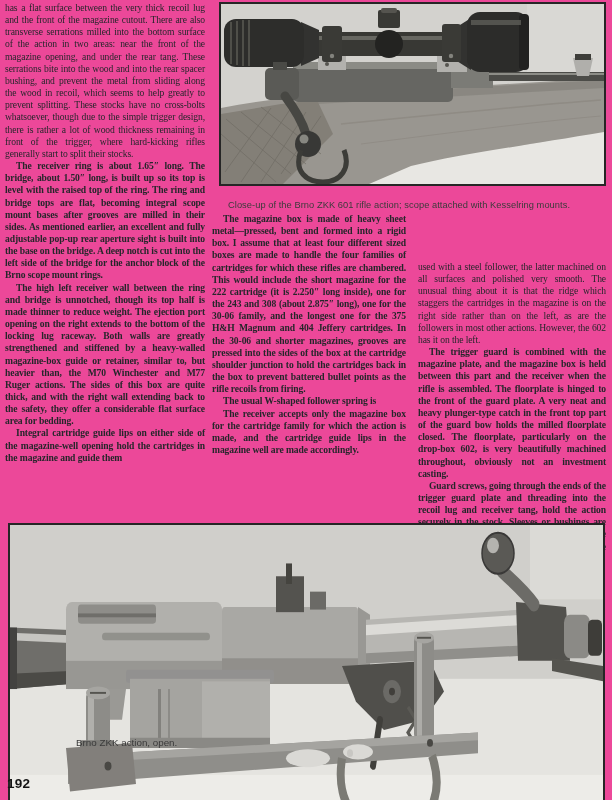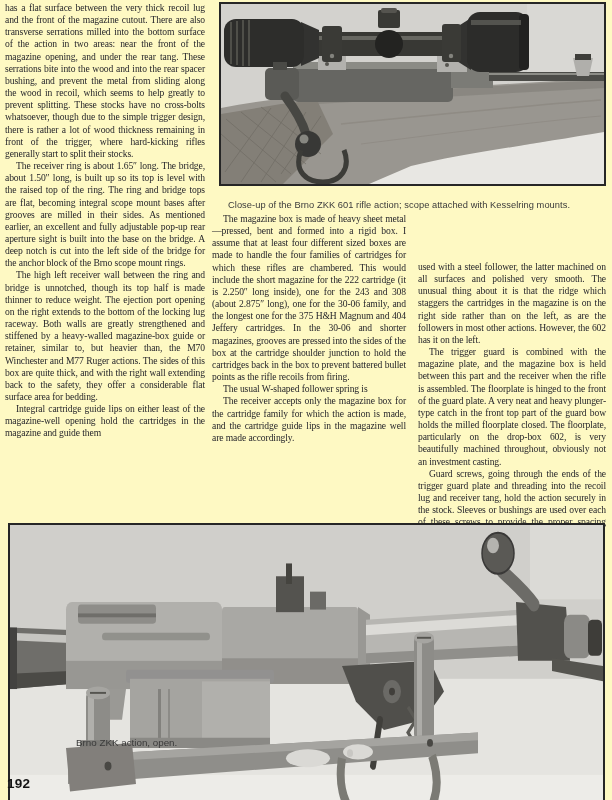--- a/index.html
+++ b/index.html
@@ -3,30 +3,30 @@
 <meta charset="utf-8">
 <style>
   html, body { margin:0; padding:0; }
   body {
     width:612px; height:800px;
     background:#f3f2ee;
     font-family:"Liberation Serif", serif;
   }
   .page {
     position:relative; width:612px; height:800px;
-    background:#fef9c3; overflow:hidden; color:#26262b;
+    background:#ec4899; overflow:hidden; color:#26262b;
   }
   .bodycol {
     position:absolute;
     font-size:9.6px; line-height:12.15px;
     text-align:justify; letter-spacing:-0.1px;
     color:#26262b;
   }
   .bodycol p { margin:0; }
-  .bodycol p.indent { text-indent:11px; }
+  .bodycol p.indent { text-indent:11px;font-weight:bold; }
   .col1 { left:5px;   top:2px;   width:200px; }
   .col2 { left:212px; top:213px; width:194px; }
   .col3 { left:418px; top:213px; width:188px;margin-top:48px; }
 
   .photo {
     position:absolute; box-sizing:border-box;
     border:2px solid #262626; background:#d6d5d1;
   }
   .photo svg { display:block; width:100%; height:100%; }
   .photo-top    { left:219px; top:2px;   width:387px; height:184px; }
@@ -55,21 +55,21 @@
 </style>
 </head>
 <body>
 
 <div class="page">
 
   <div class="bodycol col1">
     <p>has a flat surface between the very thick recoil lug and the front of the magazine cutout. There are also transverse serrations milled into the bottom surface of the action in two areas: near the front of the magazine opening, and under the rear tang. These serrations bite into the wood and into the rear spacer bushing, and prevent the metal from sliding along the wood in recoil, which seems to help greatly to prevent splitting. These stocks have no cross-bolts whatsoever, though due to the simple trigger design, there is rather a lot of wood thickness remaining in front of the trigger, where hard-kicking rifles generally start to split their stocks.</p>
     <p class="indent">The receiver ring is about 1.65″ long. The bridge, about 1.50″ long, is built up so its top is level with the raised top of the ring. The ring and bridge tops are flat, becoming integral scope mount bases after grooves are milled in their sides. As mentioned earlier, an excellent and fully adjustable pop-up rear aperture sight is built into the base on the bridge. A deep notch is cut into the left side of the bridge for the anchor block of the Brno scope mount rings.</p>
     <p class="indent">The high left receiver wall between the ring and bridge is unnotched, though its top half is made thinner to reduce weight. The ejection port opening on the right extends to the bottom of the locking lug raceway. Both walls are greatly strengthened and stiffened by a heavy-walled magazine-box guide or retainer, similar to, but heavier than, the M70 Winchester and M77 Ruger actions. The sides of this box are quite thick, and with the right wall extending back to the safety, they offer a considerable flat surface area for bedding.</p>
-    <p class="indent">Integral cartridge guide lips on either least of the magazine-well opening hold the cartridges in the magazine and guide them</p>
+    <p class="indent">Integral cartridge guide lips on either side of the magazine-well opening hold the cartridges in the magazine and guide them</p>
   </div>
 
   <div class="photo photo-top">
     <svg viewBox="0 0 383 180" preserveAspectRatio="none">
 
       <rect x="0" y="0" width="383" height="180" fill="#d3d2ce"></rect>
       <rect x="306" y="0" width="77" height="72" fill="#d9d8d4"></rect>
       <polygon points="383,126 383,180 148,180 190,160 250,148 310,140" fill="#e8e7e3"></polygon>
 
       <g>

